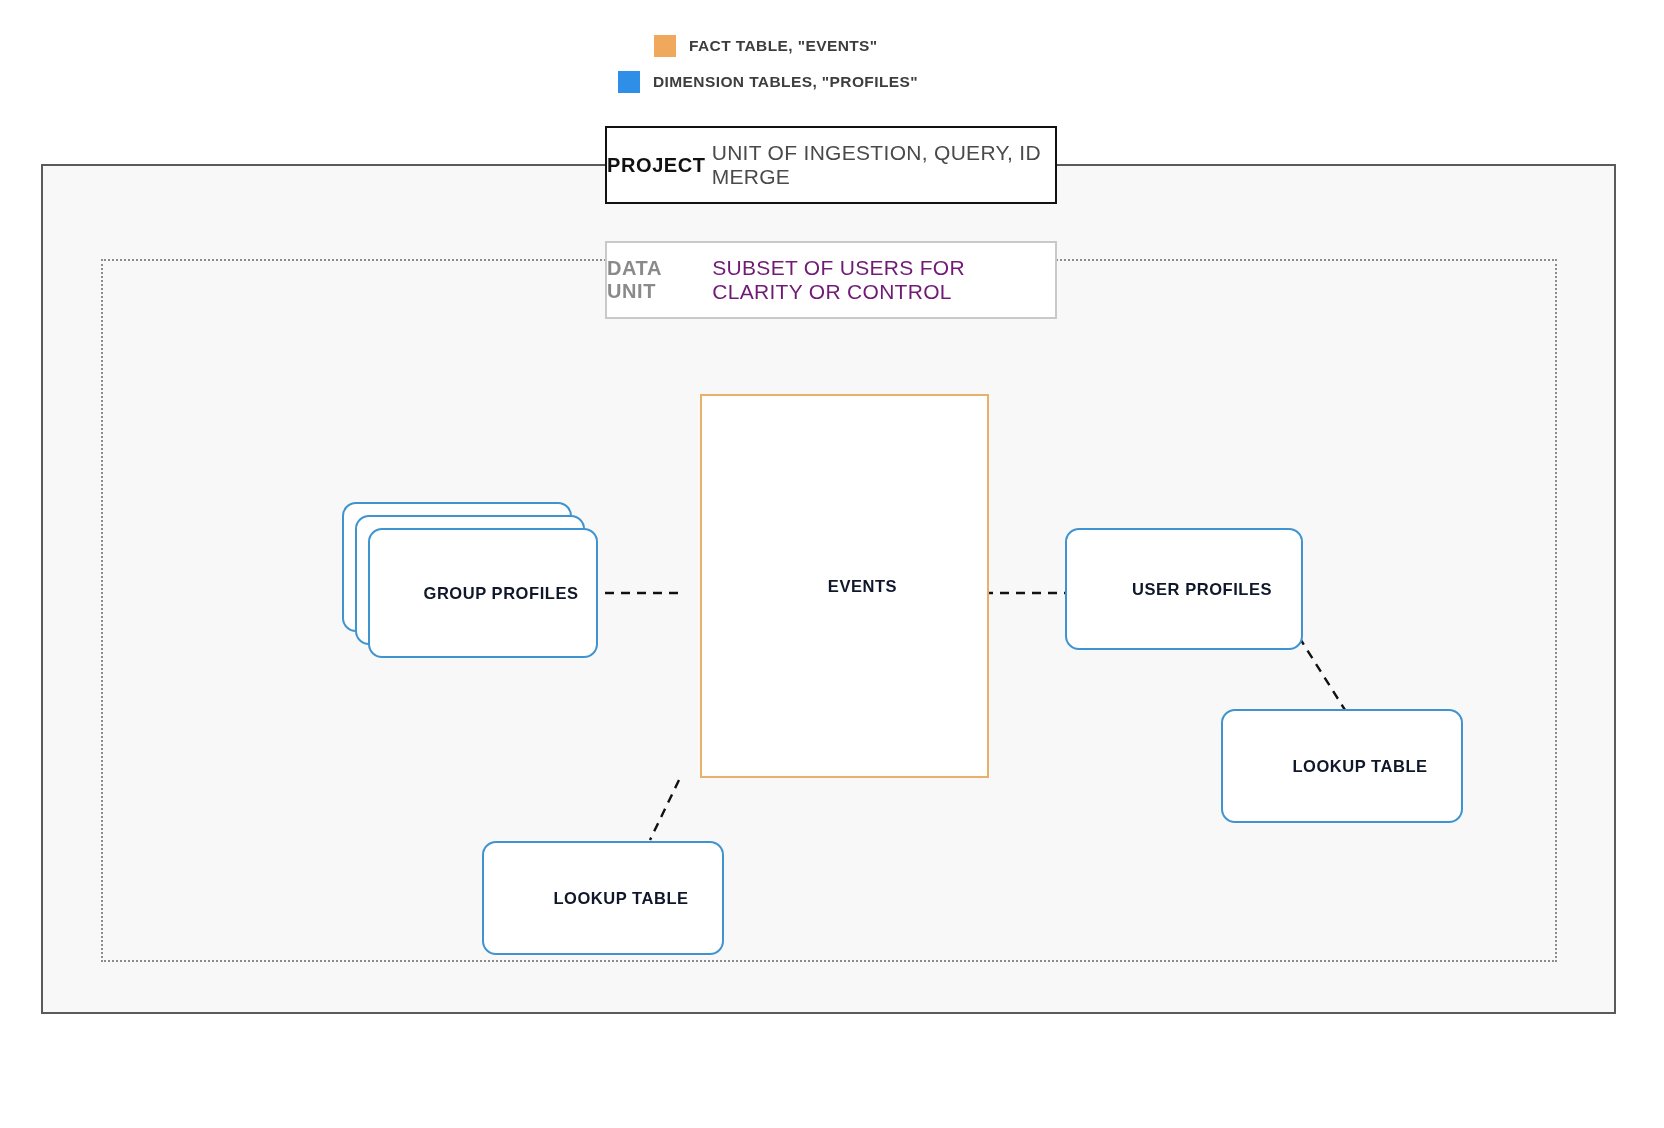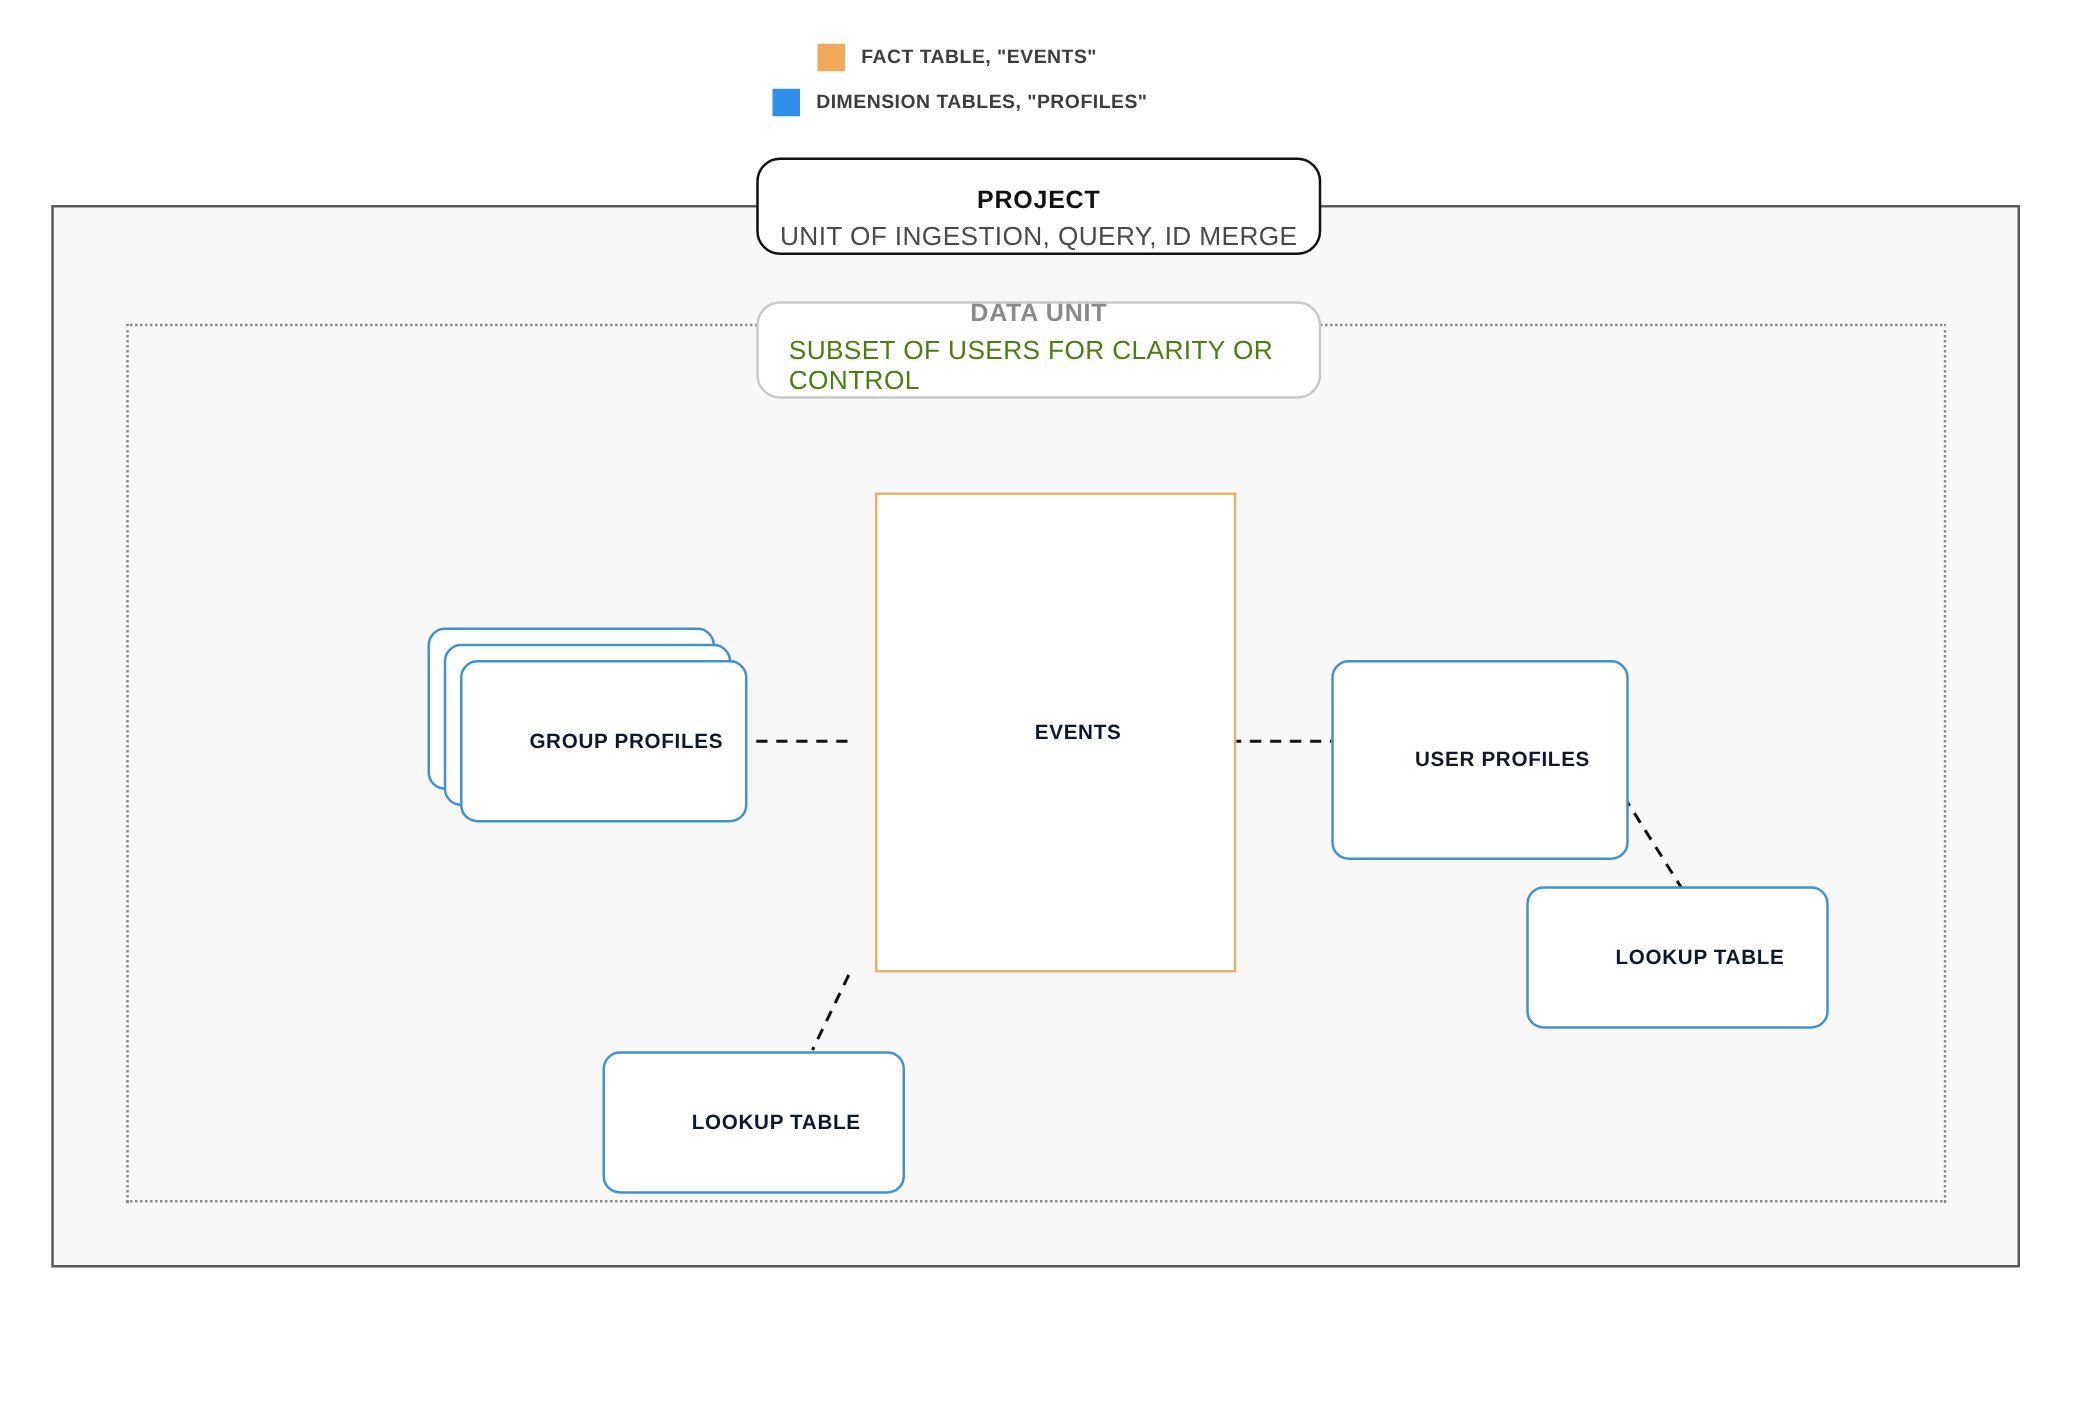--- a/index.html
+++ b/index.html
@@ -61,25 +61,24 @@
     border: 2px dotted #8c8c8c;
     background: transparent;
   }
 
   
   .hdr-box {
     position: absolute;
     box-sizing: border-box;
     background: #ffffff;
     display: flex;
-    flex-direction: column;
-    align-items: center;
-    justify-content: flex-end;
+    flex-direction: row;
+    align-items: center;
+    justify-content: flex-start;
     gap: 6px;
-    border-radius: 19px;
   }
   .hdr-box.project {
     left: 605px;
     top: 126px;
     width: 452px;
     height: 78px;
     border: 2px solid #111111;
   }
   .hdr-box.dataview {
     left: 605px;
@@ -94,21 +93,21 @@
     letter-spacing: 0.6px;
     color: #111111;
   }
   .hdr-sub {
     font-size: 21px;
     font-weight: normal;
     letter-spacing: 0.3px;
     color: #4a4a4a;
   }
   .hdr-box.dataview .hdr-title { color: #8a8a8a; }
-  .hdr-box.dataview .hdr-sub   { color: #4d7c0f; margin-left: 24px; }
+  .hdr-box.dataview .hdr-sub   { color: #701a75; margin-left: 24px; }
 
   
   .events-box {
     position: absolute;
     left: 700px;
     top: 394px;
     width: 289px;
     height: 384px;
     box-sizing: border-box;
     background: #ffffff;
@@ -198,21 +197,21 @@
   <div class="stack-card" style="left:342px; top:502px; width:230px; height:130px;"></div>
   <div class="stack-card" style="left:355px; top:515px; width:230px; height:130px;"></div>
   <div class="dim-box" style="left:368px; top:528px; width:230px; height:130px;">
     <span class="node-label">GROUP PROFILES</span>
   </div>
 
   <div class="events-box">
     <span class="node-label">EVENTS</span>
   </div>
 
-  <div class="dim-box" style="left:1065px; top:528px; width:238px; height:160px;">
+  <div class="dim-box" style="left:1065px; top:528px; width:238px; height:122px;">
     <span class="node-label">USER PROFILES</span>
   </div>
 
   <div class="dim-box" style="left:1221px; top:709px; width:242px; height:114px;">
     <span class="node-label">LOOKUP TABLE</span>
   </div>
 
   <div class="dim-box" style="left:482px; top:841px; width:242px; height:114px;">
     <span class="node-label">LOOKUP TABLE</span>
   </div>

